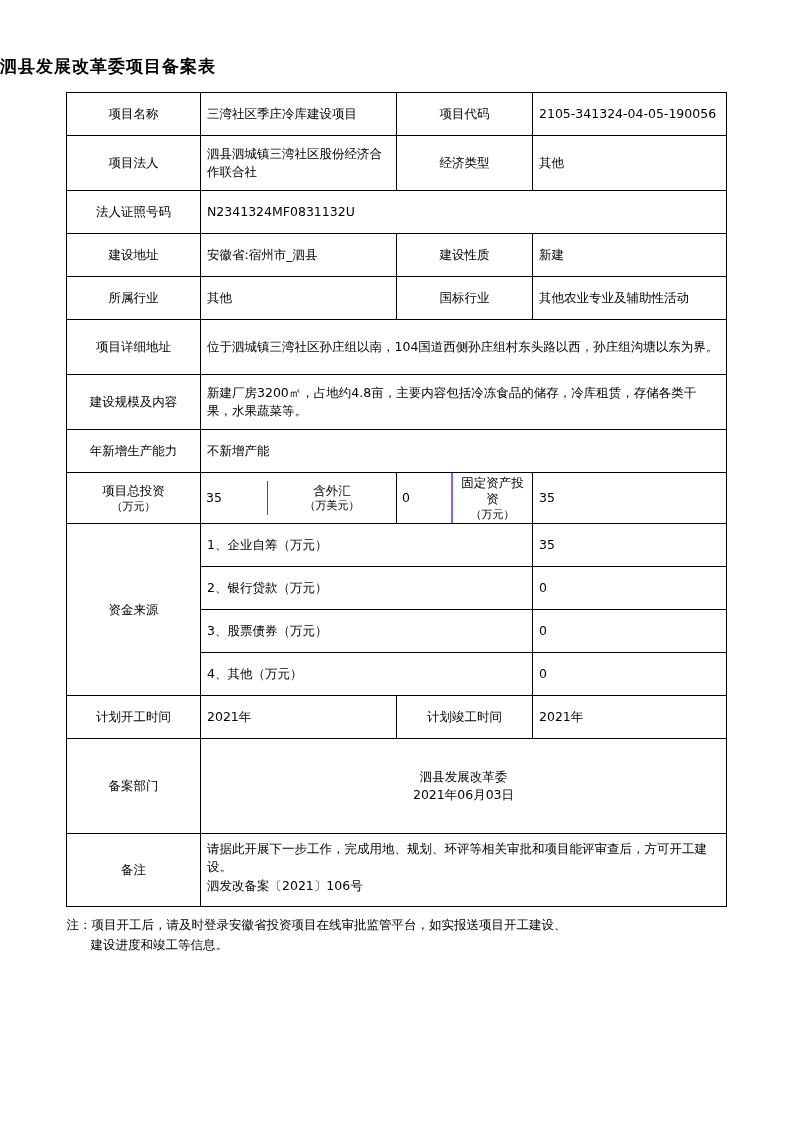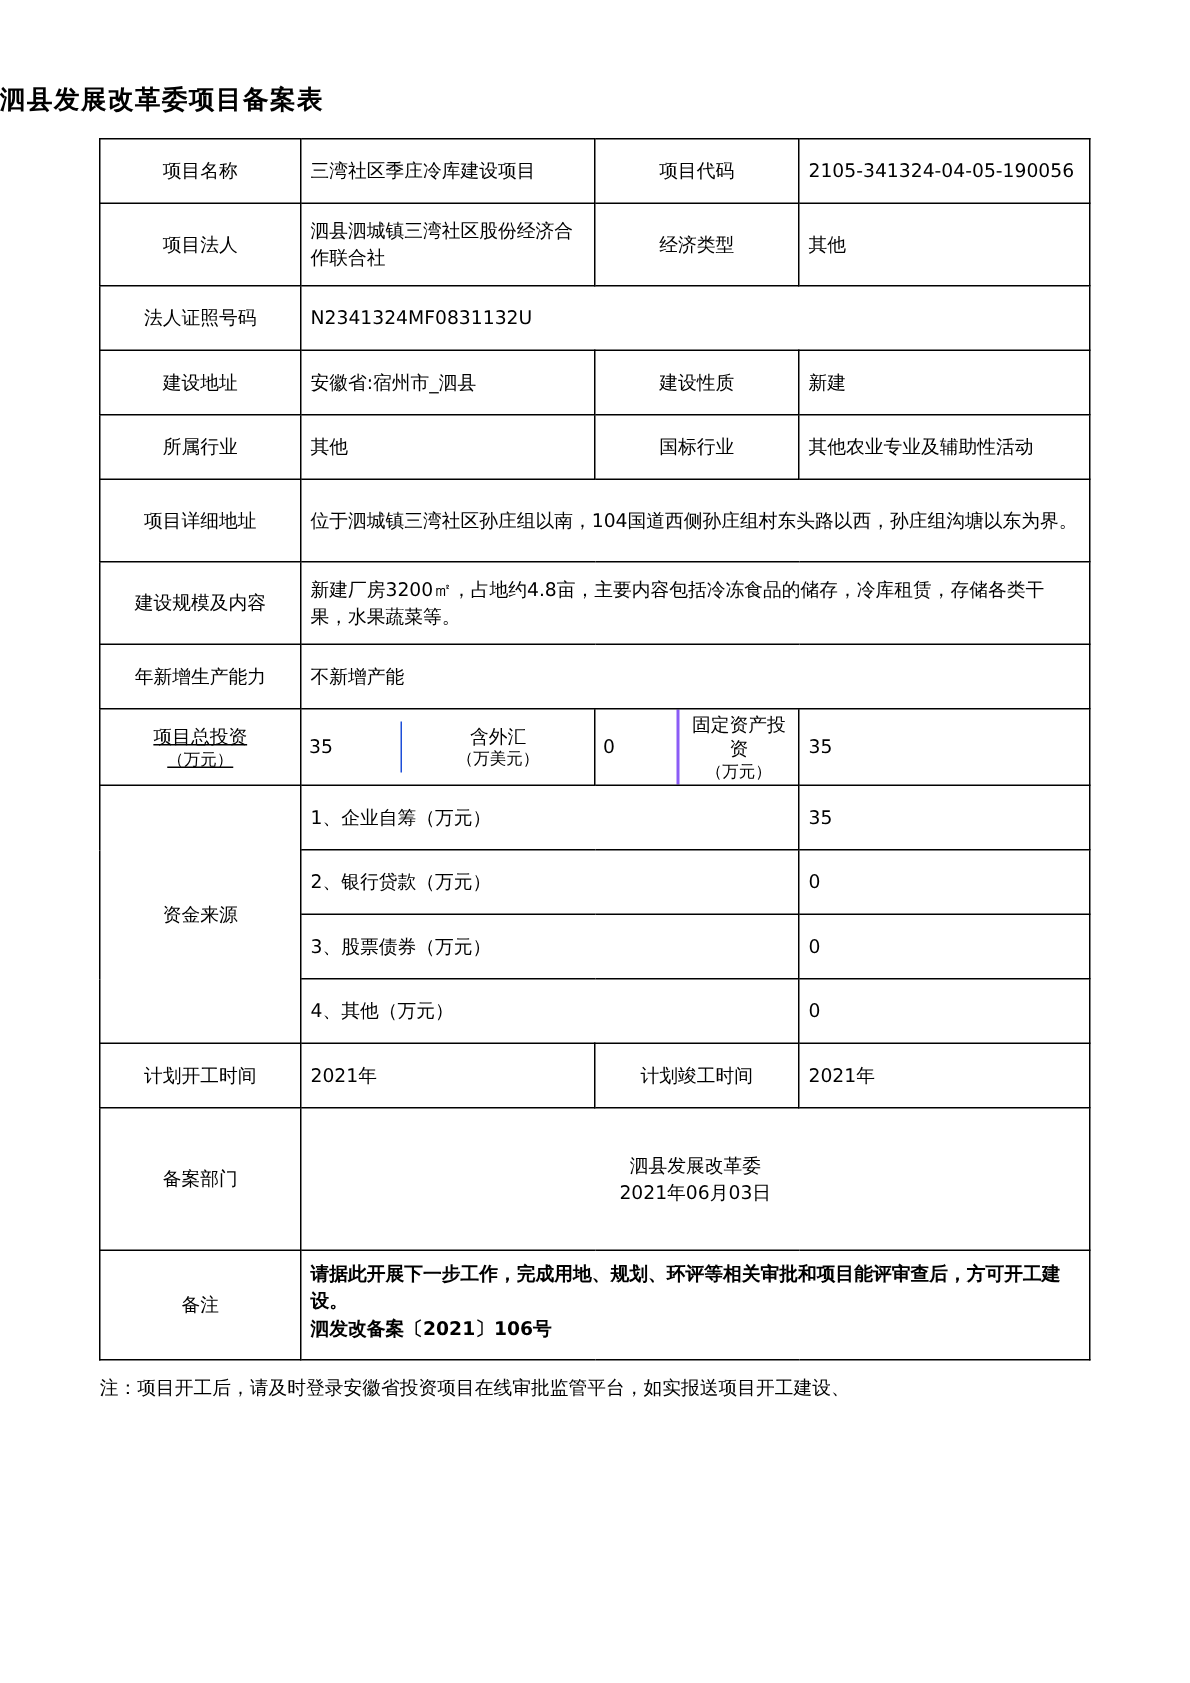--- a/index.html
+++ b/index.html
@@ -55,21 +55,20 @@
   .h2 { height: 46px; }
   .h3 { height: 34px; }
   .sub {
     font-size: 11px;
     display: block;
     line-height: 1.25;
   }
   .two-line-label {
     text-align: center;
     line-height: 1.3;
-    text-decoration: underline;
   }
   .filing-dept-cell {
     text-align: center;
     height: 86px;
     line-height: 2.2;
   }
   .note {
     width: 660px;
     margin: 8px auto 18px auto;
     font-size: 12.5px;
@@ -80,21 +79,20 @@
     display: block;
     padding-left: 24px;
     text-indent: -24px;
   }
   .note .cont {
     display: block;
     padding-left: 24px;
   }
   .remark-line {
     display: block;
-    font-weight: bold;
   }
 </style>
 </head>
 <body>
 
 <div class="page">
 
   <div class="doc-title">泗县发展改革委项目备案表</div>
 
   <table class="form">
@@ -217,15 +215,16 @@
         <td class="value" colspan="3" style="height:62px;vertical-align:top;padding-top:6px">
           <span class="remark-line">请据此开展下一步工作，完成用地、规划、环评等相关审批和项目能评审查后，方可开工建设。</span>
           <span class="remark-line">泗发改备案〔2021〕106号</span>
         </td>
       </tr>
     </tbody>
   </table>
 
   <div class="note">
     <span class="body">注：项目开工后，请及时登录安徽省投资项目在线审批监管平台，如实报送项目开工建设、</span>
+    <span class="cont">建设进度和竣工等信息。</span>
   </div>
 
 </div>
 
 </body></html>

